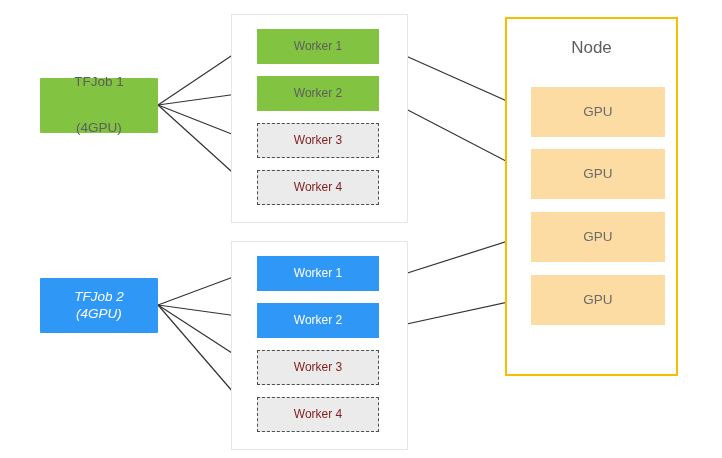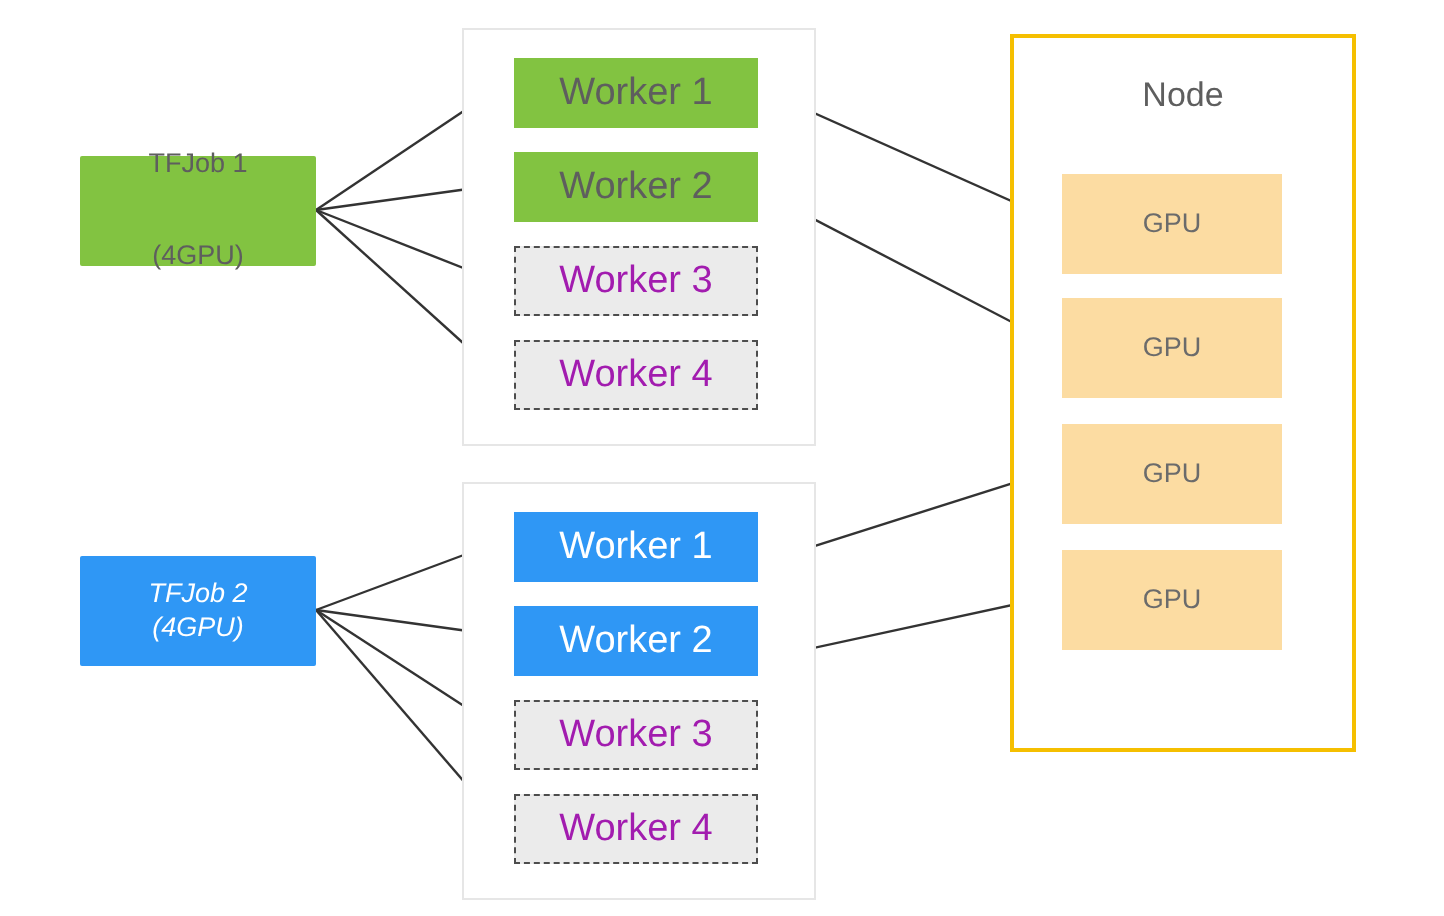--- a/index.html
+++ b/index.html
@@ -54,51 +54,51 @@
   .group {
     position: absolute;
     box-sizing: border-box;
     border: 1px solid #e6e6e6;
     background: #ffffff;
   }
   
   .worker {
     width: 122px;
     height: 35px;
-    font-size: 19px;
+    font-size: 12px;
   }
   .worker.green {
     background: #82c341;
     color: #5e5e5e;
   }
   .worker.blue {
     background: #2f97f5;
     color: #ffffff;
   }
   .worker.idle {
     background: #ebebeb;
-    color: #a21caf;
+    color: #7f1d1d;
     border: 1.5px dashed #4d4d4d;
   }
   
   .node-panel {
     position: absolute;
     box-sizing: border-box;
     border: 2px solid #f5bf00;
     background: #ffffff;
   }
   .node-title {
     position: absolute;
     width: 100%;
     text-align: center;
     font-size: 17px;
     color: #5e5e5e;
   }
   .gpu {
-    width: 110px;
+    width: 134px;
     height: 50px;
     font-size: 13.5px;
     background: #fcdca2;
     color: #6b6b6b;
   }
 </style>
 </head>
 <body>
 
 <div id="canvas">

